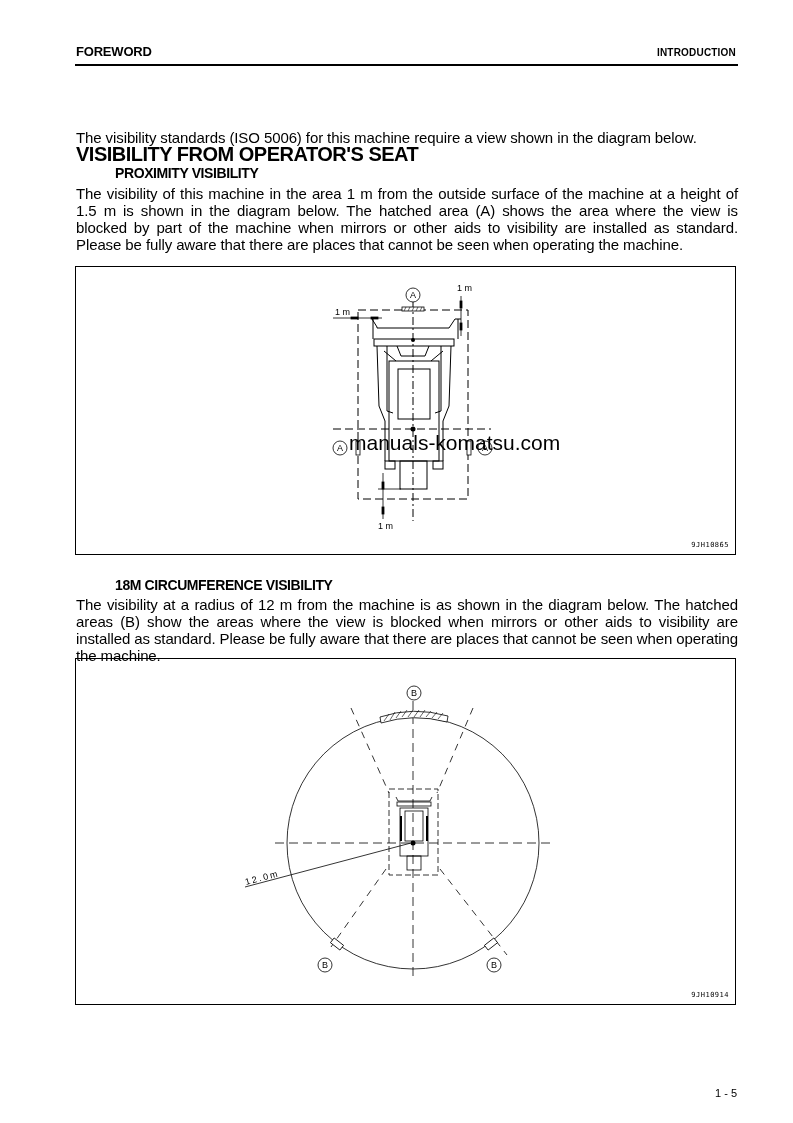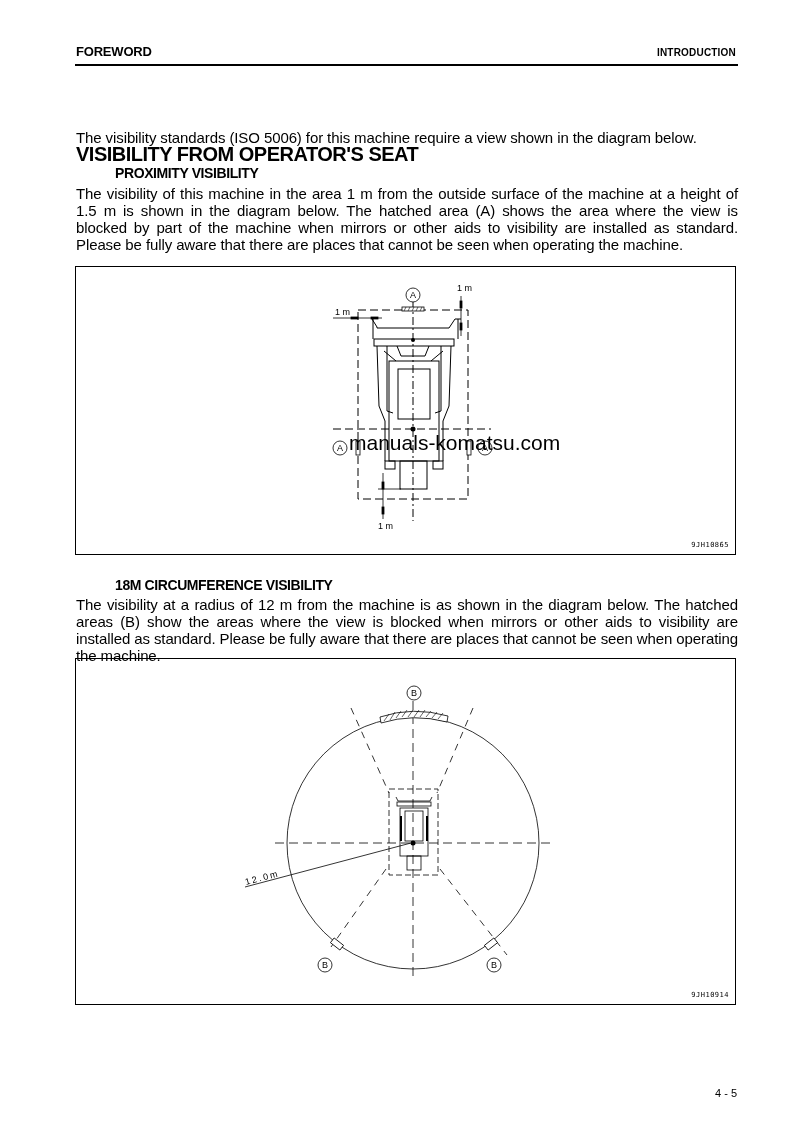--- a/index.html
+++ b/index.html
@@ -166,13 +166,13 @@
     <g font-size="9" text-anchor="middle">
       <text x="413" y="695">B</text>
       <text x="324" y="967">B</text>
       <text x="493" y="967">B</text>
     </g>
     <text x="245" y="884" font-size="9" transform="rotate(-15 245 884)" letter-spacing="2">12.0m</text>
   </svg>
   <div class="figcode">9JH10914</div>
 </div>
 
-<div class="pagenum">4 - 5</div>
+<div class="pagenum">1 - 5</div>
 
 </body></html>

